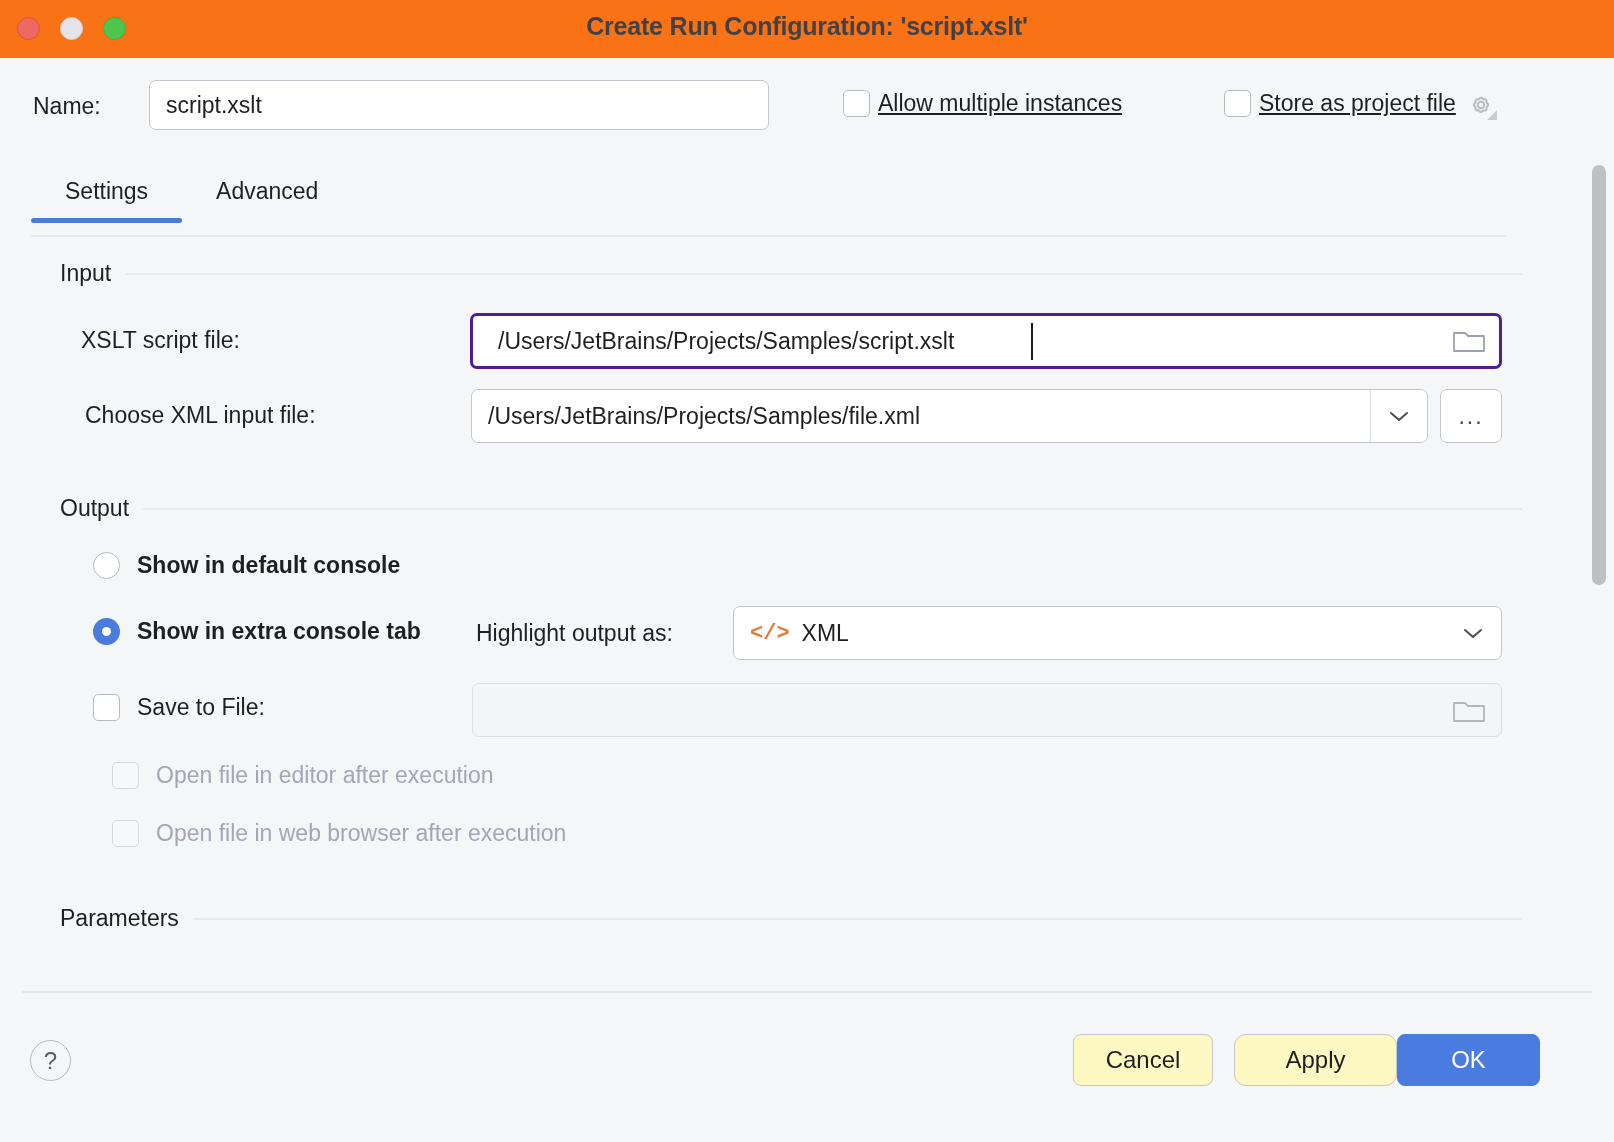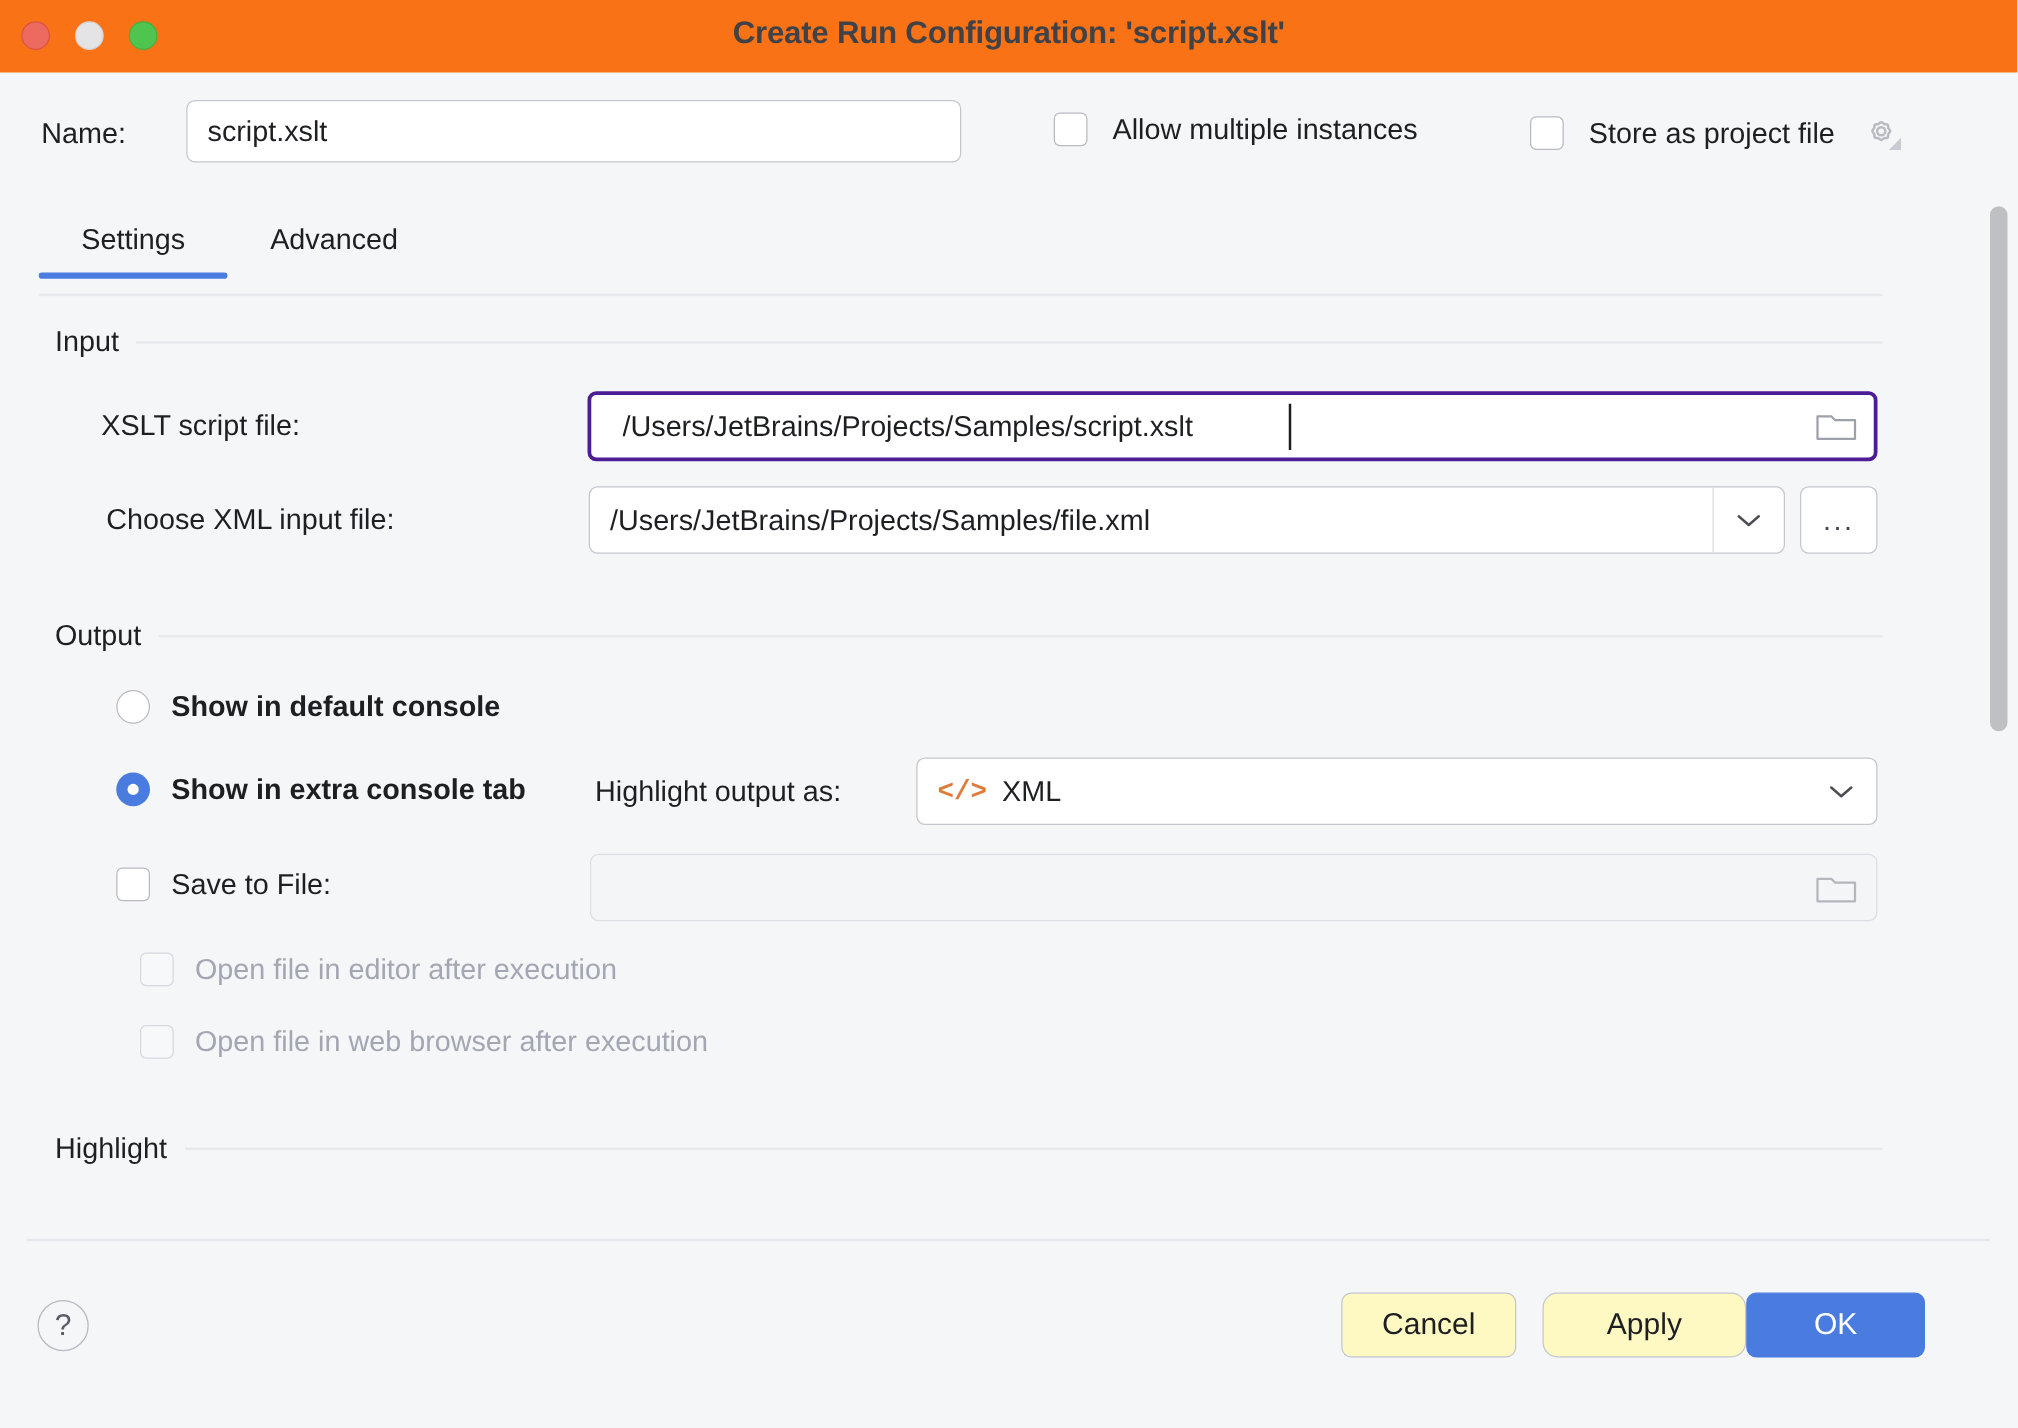--- a/index.html
+++ b/index.html
@@ -69,23 +69,24 @@
     font-size: 23px;
     font-family: "Liberation Sans", sans-serif;
     color: #1e1f22;
     padding: 0 16px;
     outline: none;
   }
 
   .cbx-top {
     position: absolute;
     display: flex;
-    align-items: flex-end;
-    gap: 20px;
+    align-items: flex-start;
+    gap: 8px;
     top: 90px;
+    text-decoration: underline;
   }
   .cbx-top.allow { left: 843px; }
   .cbx-top.store { left: 1224px; }
   .cbx-box {
     width: 27px; height: 27px;
     box-sizing: border-box;
     border: 1.6px solid #b8bac2;
     border-radius: 5px;
     background: #ffffff;
     flex: none;
@@ -129,21 +130,21 @@
   }
 
   
   .content { position: absolute; left: 0; top: 240px; width: 1614px; height: 740px; }
 
   .group-head {
     position: absolute;
     display: flex;
     align-items: center;
     gap: 14px;
-    left: 44px;
+    left: 60px;
     width: 1462px;
   }
   .group-head .gtitle { font-size: 23px; color: #1e1f22; white-space: nowrap; }
   .group-head .gline { flex: 1; height: 2px; background: #e8e9ec; }
 
   .field-label {
     position: absolute;
     font-size: 23px;
     color: #1e1f22;
     white-space: nowrap;
@@ -468,21 +469,21 @@
     <div class="cbx-box disabled"></div>
     <div class="cbx-text disabled">Open file in editor after execution</div>
   </div>
 
   <div class="cbx-row" style="left: 112px; top: 580px;">
     <div class="cbx-box disabled"></div>
     <div class="cbx-text disabled">Open file in web browser after execution</div>
   </div>
 
   <div class="group-head" style="top: 665px;">
-    <span class="gtitle">Highlight</span>
+    <span class="gtitle">Parameters</span>
     <span class="gline"></span>
   </div>
 </div>
 
 <div class="scrollbar-track">
   <div class="scrollbar-thumb"></div>
 </div>
 
 <div class="bottom-divider"></div>
 <button class="help-btn">?</button>

